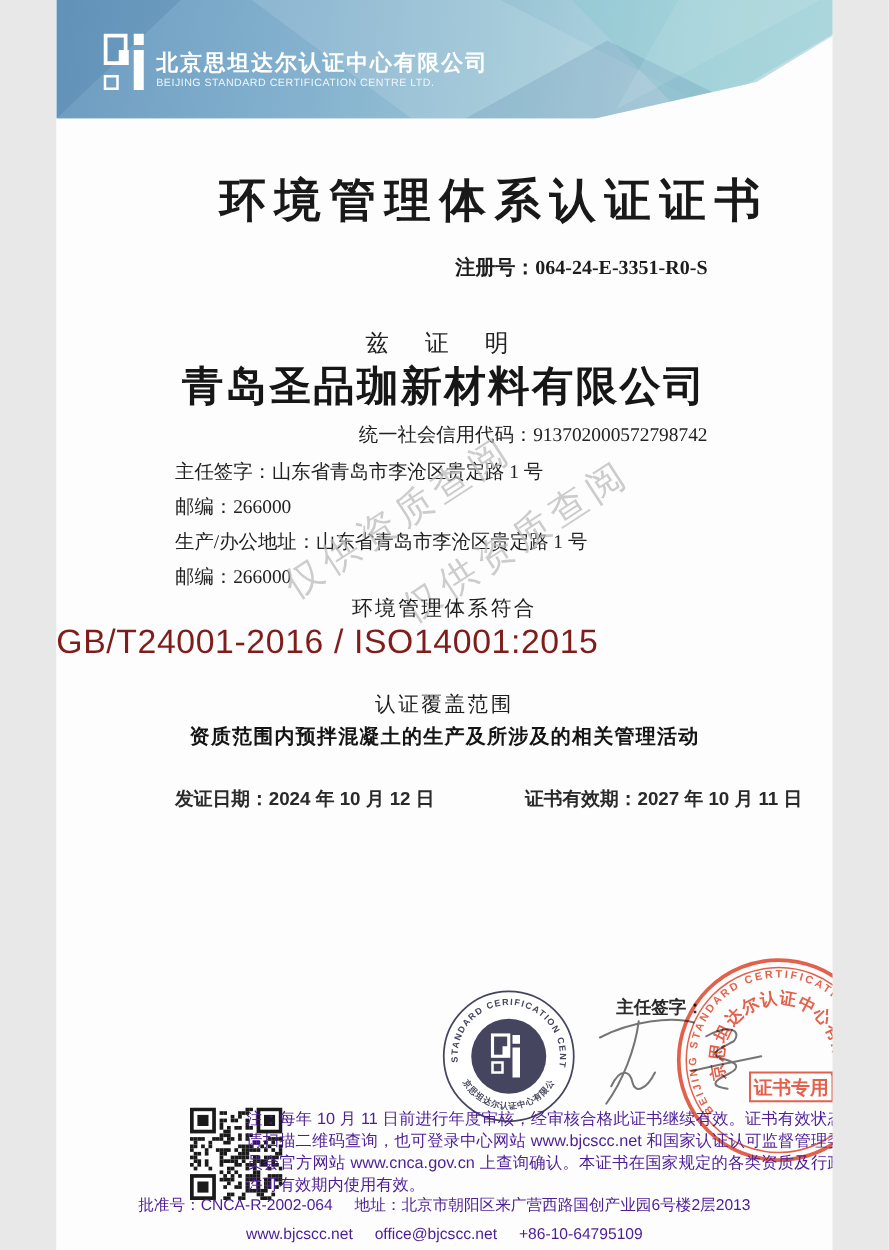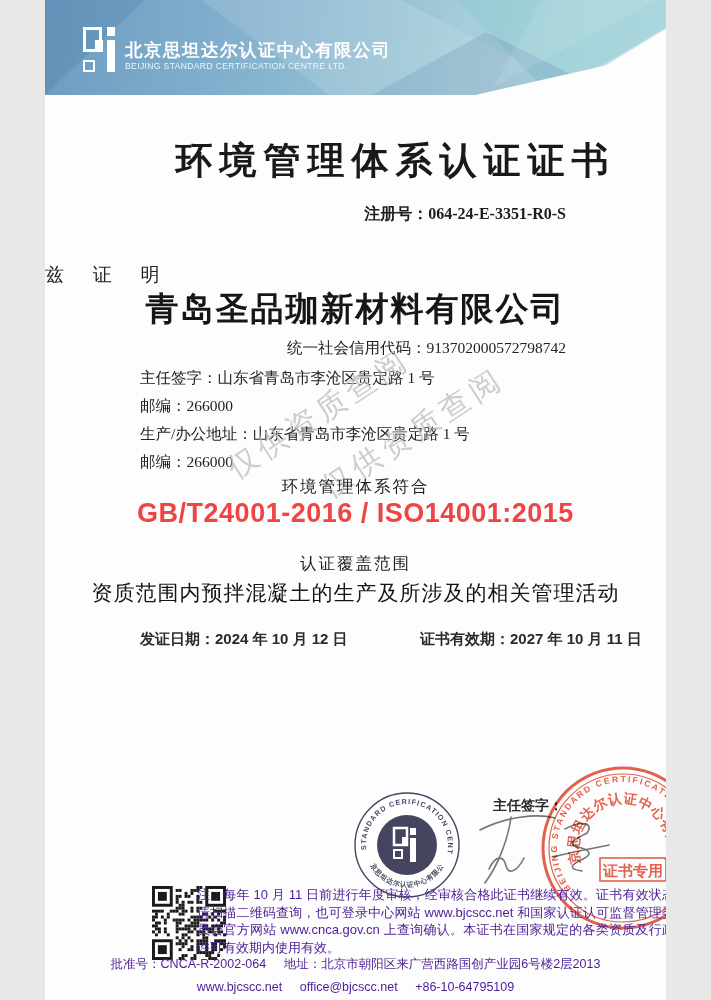--- a/index.html
+++ b/index.html
@@ -28,32 +28,32 @@
   .lg3 { left:24px; top:0; width:8px; height:9px; background:#fff; }
   .lg4 { left:24px; top:13px; width:8px; height:32px; background:#fff; }
   .lg5 { left:0; top:33px; width:12px; height:12px; border:2.5px solid #fff; }
   .org-cn { position:absolute; left:80px; top:38px; color:#fff; font-size:17.5px; font-weight:bold; letter-spacing:1.5px; }
   .org-en { position:absolute; left:80px; top:61px; color:#eef6fa; font-size:8.5px; letter-spacing:0.4px; }
 
   
   .cert-title { position:absolute; left:0; top:136px; width:100%; text-align:center;
     font-size:37px; font-weight:bold; color:#191919; letter-spacing:7px;margin-left:40px; }
   .regno-row { position:absolute; right:100px; top:204px; font-size:16px; font-weight:bold; color:#1d1d1d; }
-  .certify { position:absolute; left:0; top:262px; width:100%; text-align:left;
+  .certify { position:absolute; left:0; top:262px; width:100%; text-align:center;
     font-size:19px; color:#222; letter-spacing:12px; }
   .company { position:absolute; left:0; top:287px; width:100%; text-align:center;
     font-size:33px; font-weight:bold; color:#161616; letter-spacing:2px; }
   .credit-row { position:absolute; right:100px; top:338px; font-size:15.5px; color:#222; }
   .addr-block { position:absolute; left:95px; top:364px; font-size:15.5px; color:#222; line-height:28px; }
   .conform { position:absolute; left:0; top:476px; width:100%; text-align:center; font-size:16.5px; color:#1e1e1e; letter-spacing:2px; }
-  .std-code { position:absolute; left:0; top:498px; width:100%; text-align:center;
-    font-size:27px; font-weight:bold; color:#ef4444; letter-spacing:0.5px; }
+  .std-code { position:absolute; left:0; top:498px; width:100%; text-align:left;
+    font-size:27px; font-weight:normal; color:#7f1d1d; letter-spacing:0.5px; }
   .scope-label { position:absolute; left:0; top:553px; width:100%; text-align:center; font-size:16.5px; color:#1e1e1e; letter-spacing:2px; }
   .scope { position:absolute; left:0; top:579px; width:100%; text-align:center;
-    font-size:21px; font-weight:normal; color:#141414; letter-spacing:1px; }
+    font-size:16px; font-weight:bold; color:#141414; letter-spacing:1px; }
   .dates { position:absolute; left:95px; top:630px; width:540px; font-size:15px; font-weight:600; color:#2a2a2a; }
   .date-valid { position:absolute; left:280px; top:0; }
 
   
   .wm { position:absolute; font-size:30px; color:#bcbcbc; opacity:0.75; letter-spacing:5px;
     transform:translate(-50%,-50%) rotate(-33deg); white-space:nowrap; }
 
   
   .sig-label { position:absolute; left:448px; top:797px; font-size:14px; font-weight:bold; color:#2a2a2a; }
   .sig-svg { position:absolute; left:420px; top:795px; }

